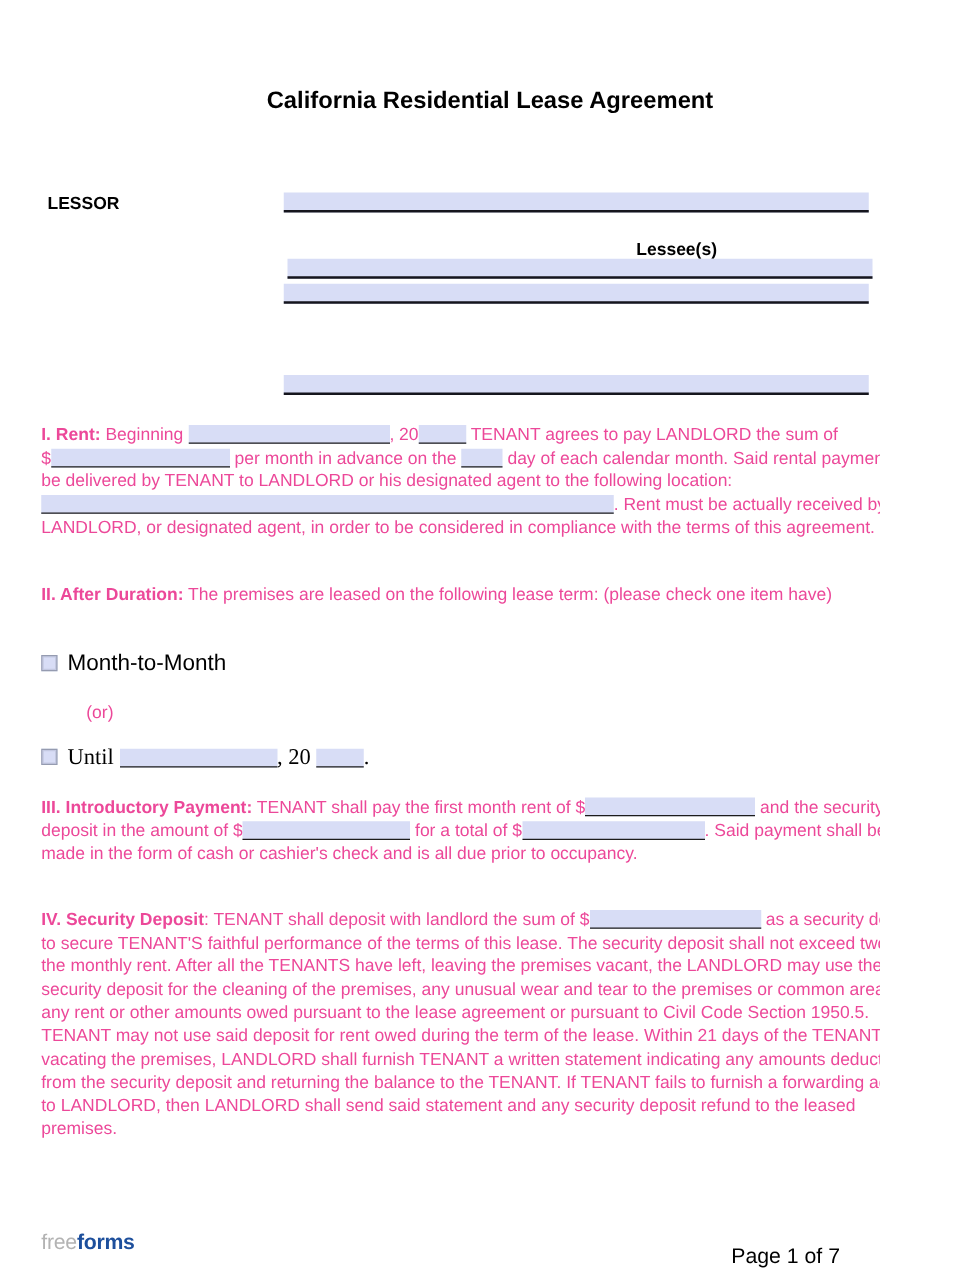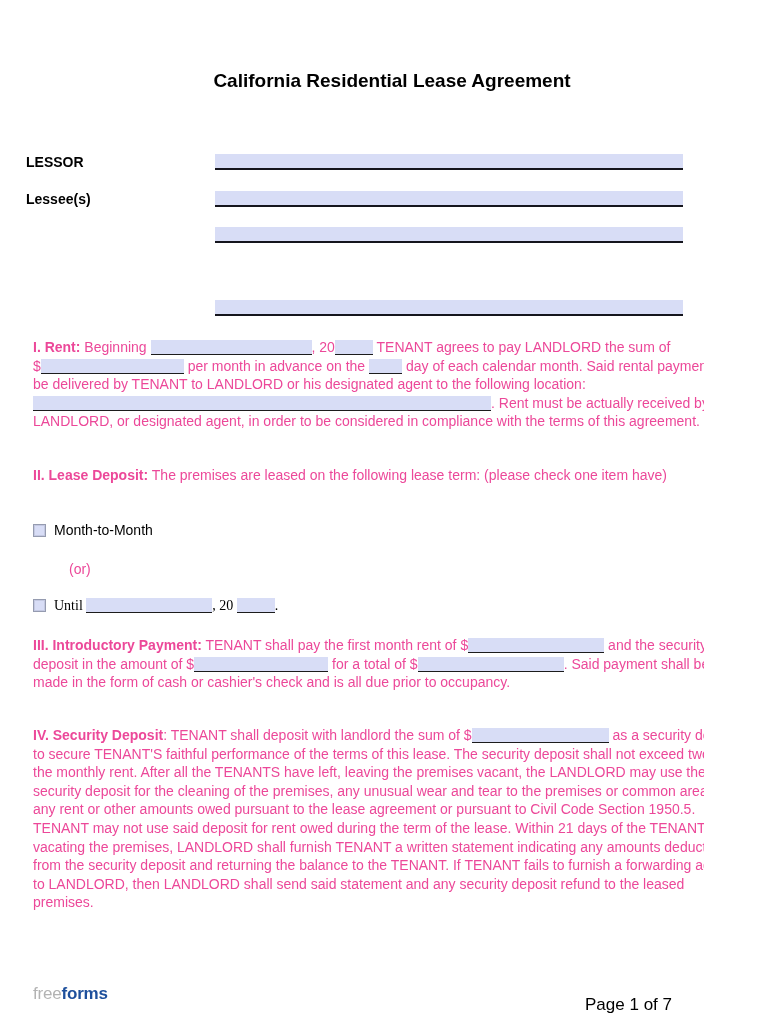--- a/index.html
+++ b/index.html
@@ -6,21 +6,21 @@
   html,body { width:784px; height:1024px; background:#ffffff; }
   body { font-family:"Liberation Sans", sans-serif; color:#000; }
   .page { position:relative; width:704px; height:1024px; background:#fff; overflow:hidden; }
 
   .title {
     position:absolute; top:70px; left:0; width:784px;
     text-align:center; font-size:19px; font-weight:bold; color:#000;
   }
 
   .frow {
-    position:absolute; left:26px; width:660px;
+    position:absolute; left:38px; width:660px;
     display:flex; align-items:flex-end;
   }
   .flabel {
     width:189px; font-size:14px; font-weight:bold; line-height:16px;
   }
   .ffield {
     width:468px; height:16px;
     background:var(--field-fill,#d8ddf6);
     border-bottom:2px solid var(--underline,#15151d);
   }
@@ -34,21 +34,21 @@
 
   .blank {
     display:inline-block; height:15px;
     background:var(--field-fill,#d8ddf6);
     border-bottom:1.5px solid #1c1c1c;
     vertical-align:-3px;
   }
 
   .check-row {
     position:absolute; left:33px; display:flex; align-items:center; gap:8px;
-    font-size:14px; line-height:19px;
+    font-size:18px; line-height:19px;
   }
   .checkbox {
     display:inline-block; width:13px; height:13px; flex:0 0 13px;
     background:var(--field-fill,#d8ddf6);
     border:1px solid #959bb0;
     box-shadow:inset 0 0 0 1px #c4c9e2;
   }
 
   .footer-logo { position:absolute; left:33px; top:984px; font-size:17px; letter-spacing:-0.2px; }
   .logo-free  { color:var(--logo-free,#b3b3b3); font-weight:400; }
@@ -59,36 +59,36 @@
 <body>
 
 <div class="page">
 
   <h1 class="title">California Residential Lease Agreement</h1>
 
   <div class="frow" style="top:154px;">
     <span class="flabel">LESSOR</span>
     <span class="ffield"></span>
   </div>
-  <div class="frow" style="top:191px;">
+  <div class="frow" style="top:191px;flex-direction:column;">
     <span class="flabel">Lessee(s)</span>
     <span class="ffield"></span>
   </div>
   <div class="frow" style="top:227px;">
     <span class="flabel"></span>
     <span class="ffield"></span>
   </div>
   <div class="frow" style="top:300px;">
     <span class="flabel"></span>
     <span class="ffield"></span>
   </div>
 
   <p class="para" style="top:338px;"><span class="bold">I. Rent:</span><span> Beginning </span><span class="blank" style="width: 161px;"></span><span class="nowrap"><span>, 20</span><span class="blank" style="width: 38px;"></span></span><span> TENANT agrees to pay LANDLORD the sum of </span><span class="nowrap"><span>$</span><span class="blank" style="width: 143px;"></span></span><span> per month in advance on the </span><span class="blank" style="width: 33px;"></span><span> day of each calendar month. Said rental payment shall be delivered by TENANT to LANDLORD or his designated agent to the following location: </span><span class="blank" style="width: 458px;"></span><span>. Rent must be actually received by LANDLORD, or designated agent, in order to be considered in compliance with the terms of this agreement.</span></p>
 
-  <p class="para" style="top:466px;"><span class="bold">II. Lease Deposit:</span><span> The premises are leased on the following lease term: (please check one item have)</span></p>
+  <p class="para" style="top:466px;"><span class="bold">II. After Duration:</span><span> The premises are leased on the following lease term: (please check one item have)</span></p>
 
   <div class="check-row" style="top:521px;">
     <span class="checkbox"></span>
     <span>Month-to-Month</span>
   </div>
 
   <p class="para" style="top:560px;margin-left:36px;">(or)</p>
 
   <div class="check-row" style="top:596px;font-family:Liberation Serif, serif;">
     <span class="checkbox"></span>

